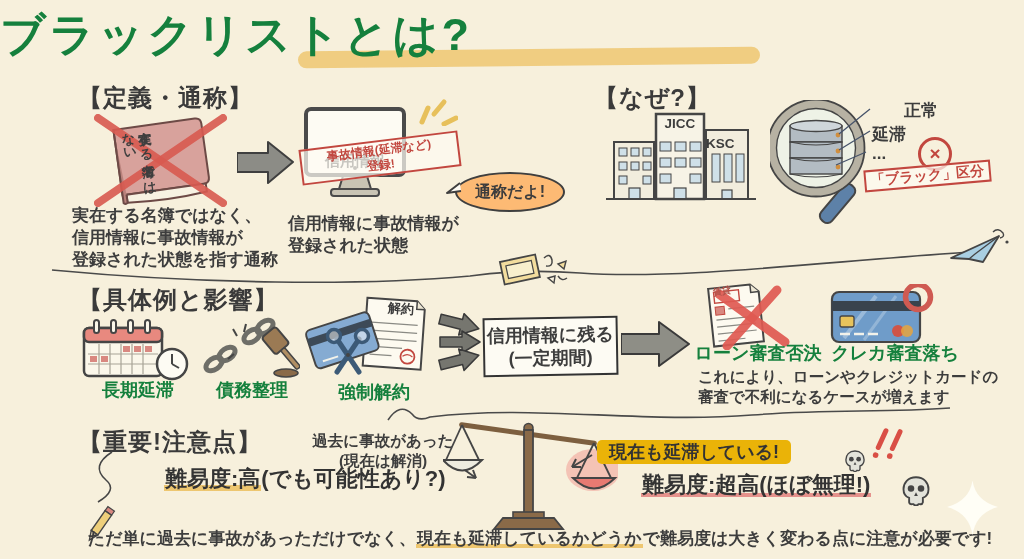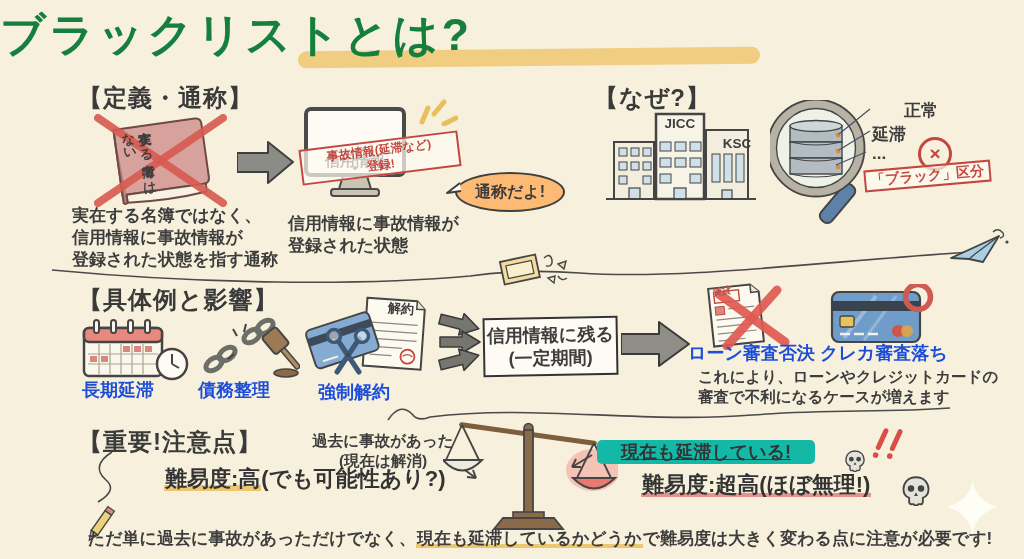--- a/index.html
+++ b/index.html
@@ -5,26 +5,26 @@
   html,body{margin:0;padding:0;}
   #canvas{
     position:relative; width:1024px; height:559px; overflow:hidden;
     background:#f7f0dc; color:#3d3d3d;
     font-family:"Liberation Sans","DejaVu Sans",sans-serif;
   }
   .abs{position:absolute;}
   .pre{white-space:pre-line;}
   .heading{font-size:24px; font-weight:800; color:#3a3a3a; letter-spacing:1px;margin-left:16px;}
   .caption{font-size:17px; font-weight:700; line-height:1.3; color:#3d3d3d;}
-  .icon-label{font-size:18px; font-weight:800; color:#1d4ed8;}
+  .icon-label{font-size:18px; font-weight:800; text-align:center; color:#15803d;}
   .stampbox{border:2px solid #c2473f; color:#c2473f; font-weight:800; text-align:center;
     background:rgba(253,251,243,.72); line-height:1.25;}
   .hl-yellow{background-image:linear-gradient(transparent 78%, rgba(237,196,106,.95) 78%); padding:0 1px;}
   .hl-red-under{background-image:linear-gradient(transparent 82%, #e5928c 82%); padding:0 1px;}
-  .pink-pill{background:#14b8a6; border-radius:5px; padding:2px 24px;text-decoration:underline;}
+  .pink-pill{background:#eab308; border-radius:5px; padding:2px 12px;}
   svg{display:block;}
 </style>
 </head>
 <body>
 
 <div id="canvas">
 
   <div class="abs" style="left:298px; top:49px; width:462px; height:17px; background:#edc46a; opacity:.8; border-radius:9px; transform:rotate(-0.6deg);"></div>
   <div class="abs" style="left:0; top:5px; width:100%; text-align:left; font-size:45px; font-weight:800; color:#15803d; letter-spacing:3px;">ブラックリストとは?</div>
 
@@ -97,21 +97,21 @@
     <rect x="92" y="68" width="11" height="9" fill="#cfe0e8" stroke="#454545" stroke-width="1"></rect>
     <rect x="76" y="82" width="12" height="11" fill="#cfe0e8" stroke="#454545" stroke-width="1.2"></rect>
     <rect x="108" y="24" width="42" height="69" fill="#f2eddd" stroke="#454545" stroke-width="2"></rect>
     <rect x="114" y="48" width="8" height="28" fill="#cfe0e8" stroke="#454545" stroke-width="1"></rect>
     <rect x="126" y="48" width="8" height="28" fill="#cfe0e8" stroke="#454545" stroke-width="1"></rect>
     <rect x="138" y="48" width="8" height="28" fill="#cfe0e8" stroke="#454545" stroke-width="1"></rect>
     <rect x="124" y="84" width="10" height="9" fill="#cfe0e8" stroke="#454545" stroke-width="1.2"></rect>
     <line x1="8" y1="93" x2="158" y2="93" stroke="#454545" stroke-width="2"></line>
   </svg>
   <div class="abs" style="left:656px; top:116px; width:48px; text-align:center; font-size:13.5px; font-weight:800;">JICC</div>
-  <div class="abs" style="left:706px; top:136px; width:44px; text-align:center; font-size:13.5px; font-weight:800;margin-left:9px;">KSC</div>
+  <div class="abs" style="left:706px; top:136px; width:44px; text-align:left; font-size:13.5px; font-weight:800;">KSC</div>
 
   <svg class="abs" style="left:770px; top:100px;" width="205" height="160" viewBox="0 0 205 160">
     <g transform="rotate(40 83 85)">
       <rect x="76" y="86" width="14" height="46" rx="6" fill="#5d81a8" stroke="#454545" stroke-width="2"></rect>
     </g>
     <circle cx="46" cy="48" r="44" fill="#eef2e6" stroke="#b7b2a3" stroke-width="8"></circle>
     <circle cx="46" cy="48" r="48.5" fill="none" stroke="#454545" stroke-width="1.8"></circle>
     <circle cx="46" cy="48" r="39.5" fill="none" stroke="#454545" stroke-width="1.4"></circle>
     <g transform="translate(20,18)">
       <rect x="0" y="8" width="52" height="16" fill="#b3bcc3" stroke="#454545" stroke-width="1.4"></rect>

